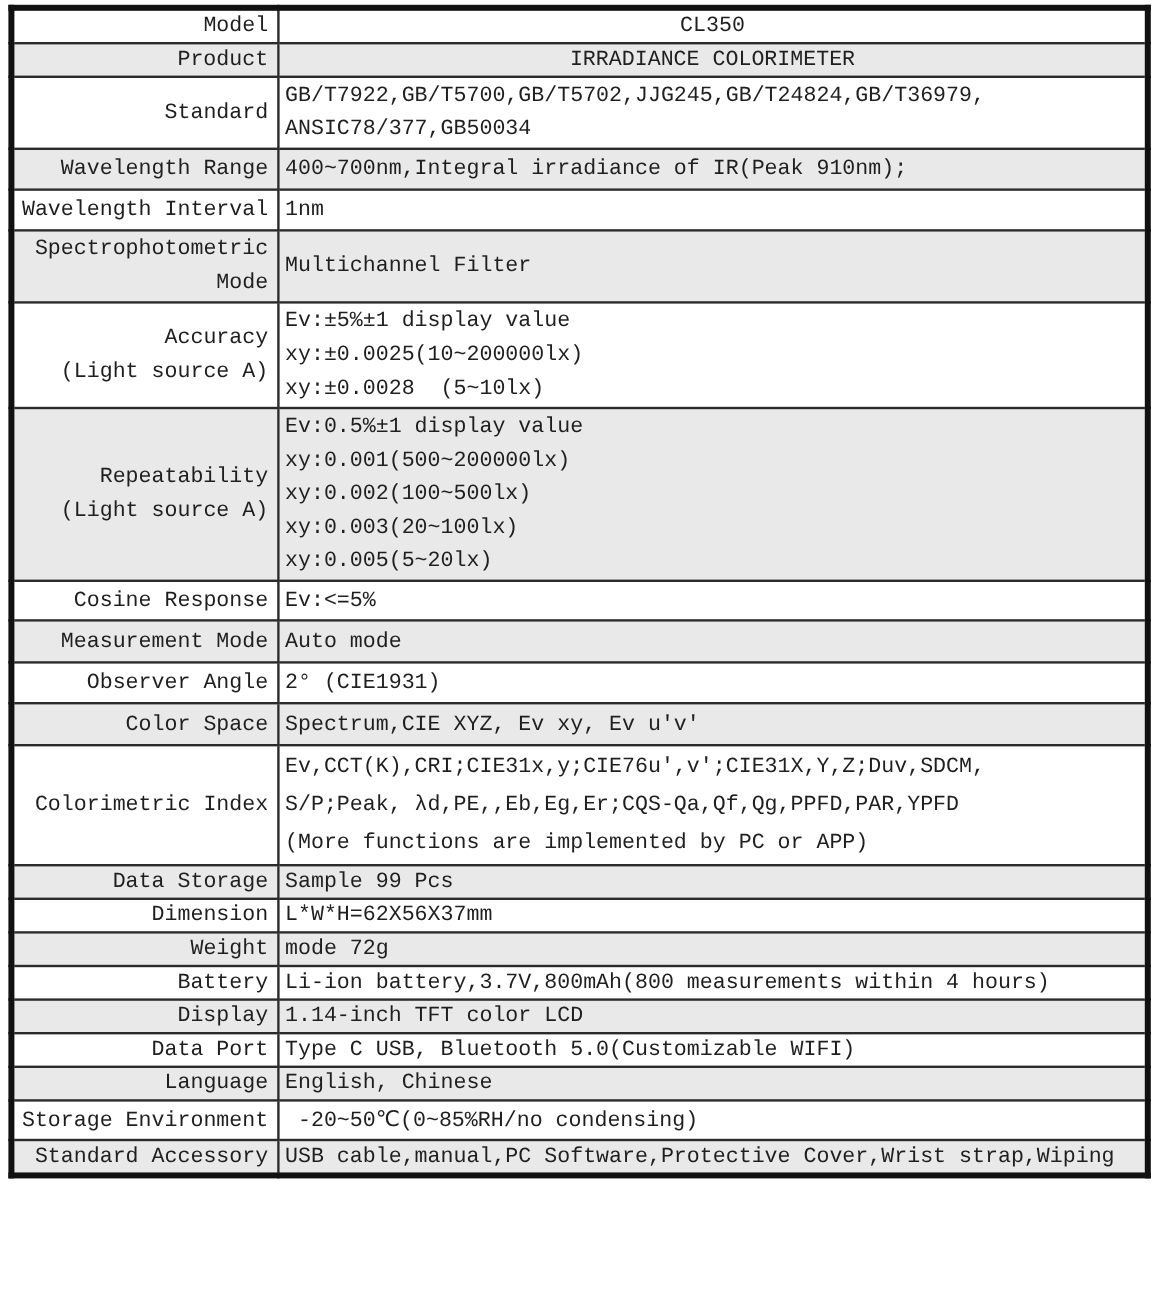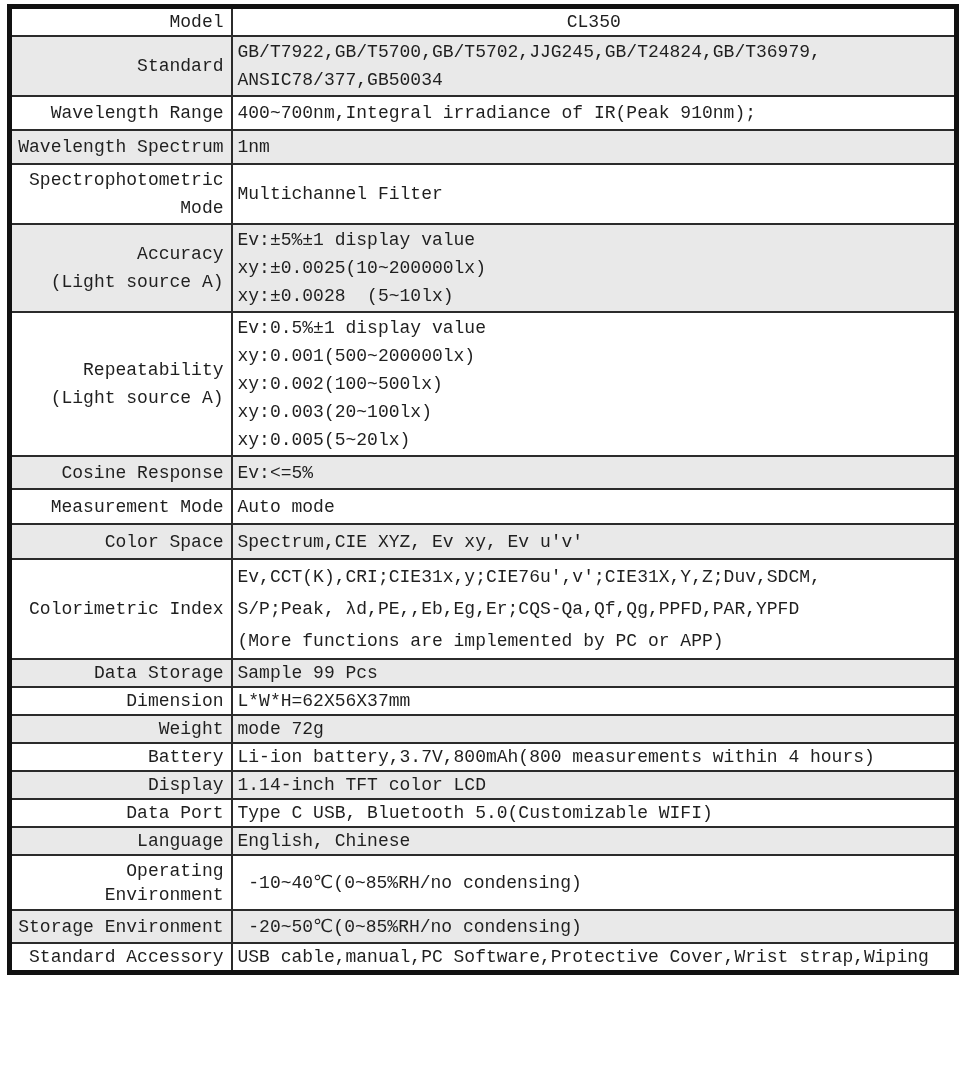--- a/index.html
+++ b/index.html
@@ -56,31 +56,35 @@
 <table class="spec">
   <colgroup>
     <col class="label-col">
       <col>
   </colgroup>
   <tbody>
     <tr class="h25">
       <th>Model</th>
       <td class="center">CL350</td>
     </tr>
+    <tr class="h26">
+      <th>Product</th>
+      <td class="center">IRRADIANCE COLORIMETER</td>
+    </tr>
     <tr class="h57 tall">
       <th>Standard</th>
       <td>GB/T7922,GB/T5700,GB/T5702,JJG245,GB/T24824,GB/T36979,
 ANSIC78/377,GB50034</td>
     </tr>
     <tr class="h34">
       <th>Wavelength Range</th>
       <td>400~700nm,Integral irradiance of IR(Peak 910nm);</td>
     </tr>
     <tr class="h34">
-      <th>Wavelength Spectrum</th>
+      <th>Wavelength Interval</th>
       <td>1nm</td>
     </tr>
     <tr class="h55 tall">
       <th>Spectrophotometric
 Mode</th>
       <td>Multichannel Filter</td>
     </tr>
     <tr class="h84 tall">
       <th>Accuracy
 (Light source A)</th>
@@ -97,20 +101,24 @@
 xy:0.003(20~100lx)
 xy:0.005(5~20lx)</td>
     </tr>
     <tr class="h33">
       <th>Cosine Response</th>
       <td>Ev:&lt;=5%</td>
     </tr>
     <tr class="h35">
       <th>Measurement Mode</th>
       <td>Auto mode</td>
+    </tr>
+    <tr class="h34">
+      <th>Observer Angle</th>
+      <td>2° (CIE1931)</td>
     </tr>
     <tr class="h35">
       <th>Color Space</th>
       <td>Spectrum,CIE XYZ, Ev xy, Ev u'v'</td>
     </tr>
     <tr class="h97 xtall">
       <th>Colorimetric Index</th>
       <td>Ev,CCT(K),CRI;CIE31x,y;CIE76u',v';CIE31X,Y,Z;Duv,SDCM,
 S/P;Peak, λd,PE,,Eb,Eg,Er;CQS-Qa,Qf,Qg,PPFD,PAR,YPFD
 (More functions are implemented by PC or APP)</td>
@@ -136,25 +144,20 @@
       <td>1.14-inch TFT color LCD</td>
     </tr>
     <tr class="h26">
       <th>Data Port</th>
       <td>Type C USB, Bluetooth 5.0(Customizable WIFI)</td>
     </tr>
     <tr class="h25">
       <th>Language</th>
       <td>English, Chinese</td>
     </tr>
-    <tr class="h55">
-      <th>Operating
-Environment</th>
-      <td> -10~40℃(0~85%RH/no condensing)</td>
-    </tr>
     <tr class="h33">
       <th>Storage Environment</th>
       <td> -20~50℃(0~85%RH/no condensing)</td>
     </tr>
     <tr class="h28">
       <th>Standard Accessory</th>
       <td>USB cable,manual,PC Software,Protective Cover,Wrist strap,Wiping</td>
     </tr>
 
   </tbody>

